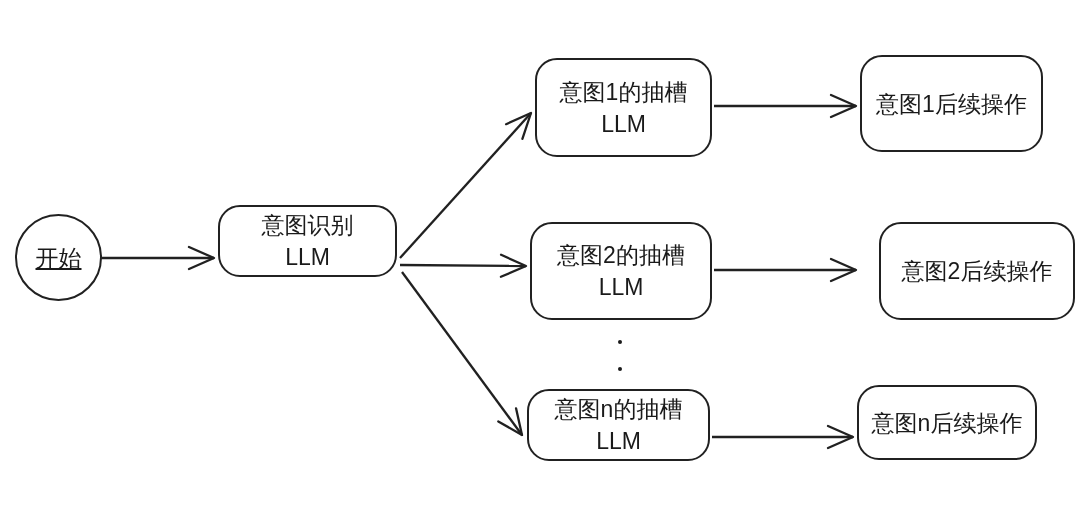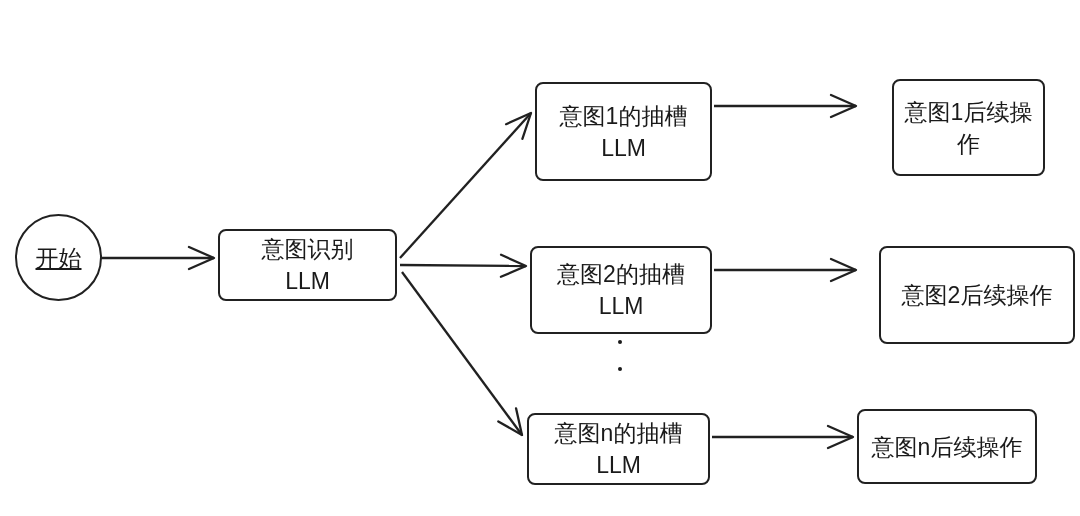--- a/index.html
+++ b/index.html
@@ -15,21 +15,21 @@
   .node{
     position:absolute;
     display:flex;flex-direction:column;
     align-items:center;justify-content:center;
     border:2.5px solid #212121;
     background:#ffffff;
     font-size:23px;line-height:32px;
     text-align:center;
     box-sizing:border-box;
   }
-  .box{border-radius:8px;margin-top:24px;}
+  .box{border-radius:22px;}
   .circle{border-radius:50%;text-decoration:underline;}
   .dots{
     position:absolute;left:618px;top:340px;
     display:flex;flex-direction:column;align-items:center;gap:23px;
   }
   .dot{width:4px;height:4px;border-radius:50%;background:#1a1a1a;display:block;}
 </style>
 </head>
 <body>
 
@@ -57,31 +57,31 @@
   <div class="node box" style="left:218px;top:205px;width:179px;height:72px">
     <span>意图识别</span>
     <span>LLM</span>
   </div>
 
   <div class="node box" style="left:535px;top:58px;width:177px;height:99px">
     <span>意图1的抽槽</span>
     <span>LLM</span>
   </div>
 
-  <div class="node box" style="left:530px;top:222px;width:182px;height:88px">
+  <div class="node box" style="left:530px;top:222px;width:182px;height:98px">
     <span>意图2的抽槽</span>
     <span>LLM</span>
   </div>
 
   <div class="node box" style="left:527px;top:389px;width:183px;height:72px">
     <span>意图n的抽槽</span>
     <span>LLM</span>
   </div>
 
-  <div class="node box" style="left:892px;top:55px;width:153px;height:97px">
+  <div class="node box" style="left:860px;top:55px;width:183px;height:97px">
     <span>意图1后续操作</span>
   </div>
 
   <div class="node box" style="left:879px;top:222px;width:196px;height:98px">
     <span>意图2后续操作</span>
   </div>
 
   <div class="node box" style="left:857px;top:385px;width:180px;height:75px">
     <span>意图n后续操作</span>
   </div>

